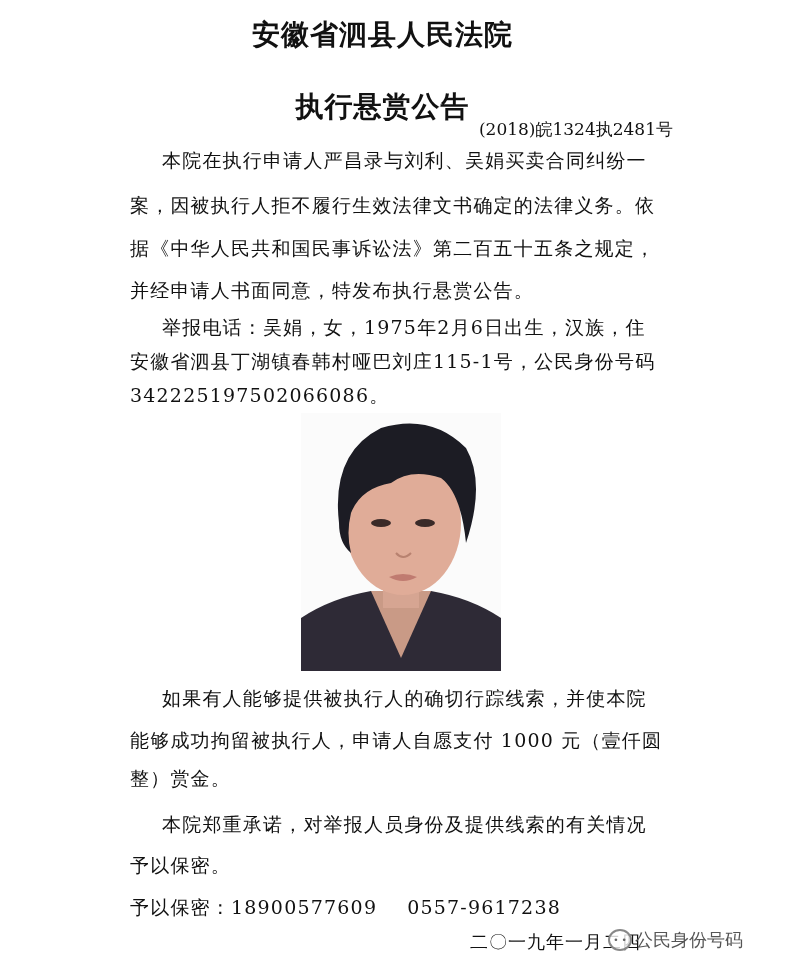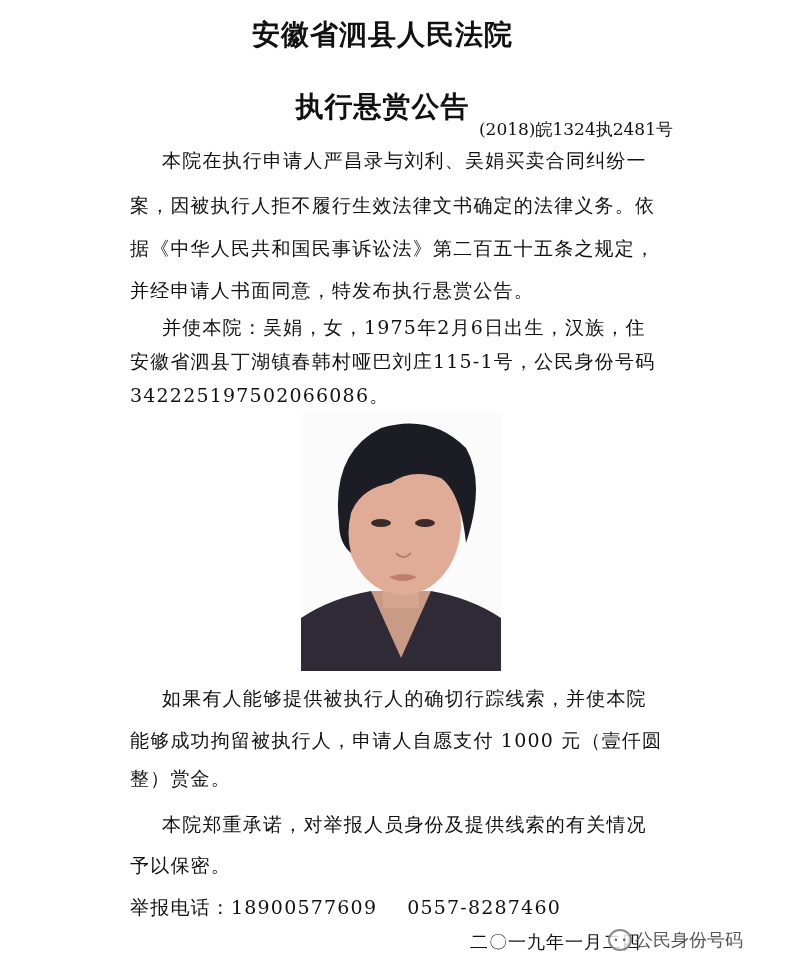--- a/index.html
+++ b/index.html
@@ -26,21 +26,21 @@
 <div>
   <div class="title t1">安徽省泗县人民法院</div>
   <div class="title t2">执行悬赏公告</div>
   <div class="case-no">(2018)皖1324执2481号</div>
 
   <div class="line indent" style="top:148px">本院在执行申请人严昌录与刘利、吴娟买卖合同纠纷一</div>
   <div class="line" style="top:193px">案，因被执行人拒不履行生效法律文书确定的法律义务。依</div>
   <div class="line" style="top:236px">据《中华人民共和国民事诉讼法》第二百五十五条之规定，</div>
   <div class="line" style="top:278px">并经申请人书面同意，特发布执行悬赏公告。</div>
 
-  <div class="line indent" style="top:315px">并使本院：吴娟，女，1975年2月6日出生，汉族，住</div>
+  <div class="line indent" style="top:315px">举报电话：吴娟，女，1975年2月6日出生，汉族，住</div>
   <div class="line" style="top:349px">安徽省泗县丁湖镇春韩村哑巴刘庄115-1号，公民身份号码</div>
   <div class="line" style="top:383px">342225197502066086。</div>
 
   <div class="photo" title="被悬赏人照片">
     <svg width="200" height="258" viewBox="0 0 200 258">
       <rect width="200" height="258" fill="#fbfbfb"></rect>
       <path d="M0 258 L0 205 Q30 185 70 178 L130 178 Q170 185 200 205 L200 258 Z" fill="#2e2a36"></path>
       <path d="M70 178 L100 245 L130 178 Z" fill="#c99a86"></path>
       <rect x="82" y="155" width="36" height="40" fill="#d6a592"></rect>
       <ellipse cx="102" cy="110" rx="58" ry="72" fill="#e0ac98"></ellipse>
@@ -53,21 +53,21 @@
   </div>
 
   <div class="line indent" style="top:686px">如果有人能够提供被执行人的确切行踪线索，并使本院</div>
   <div class="line" style="top:728px">能够成功拘留被执行人，申请人自愿支付 1000 元（壹仟圆</div>
   <div class="line" style="top:766px">整）赏金。</div>
 
   <div class="line indent" style="top:812px">本院郑重承诺，对举报人员身份及提供线索的有关情况</div>
   <div class="line" style="top:853px">予以保密。</div>
 
   <div class="line" style="top:895px">
-    <span>举报电话：</span><span>18900577609</span><span style="display:inline-block;width:30px"></span><span>0557-8287460</span>
+    <span>予以保密：</span><span>18900577609</span><span style="display:inline-block;width:30px"></span><span>0557-9617238</span>
   </div>
 
   <div class="date">二〇一九年一月二四</div>
   <div class="watermark">
     <span class="wm-icon">• •</span>
     <span>公民身份号码</span>
   </div>
 </div>
 
 </body></html>

